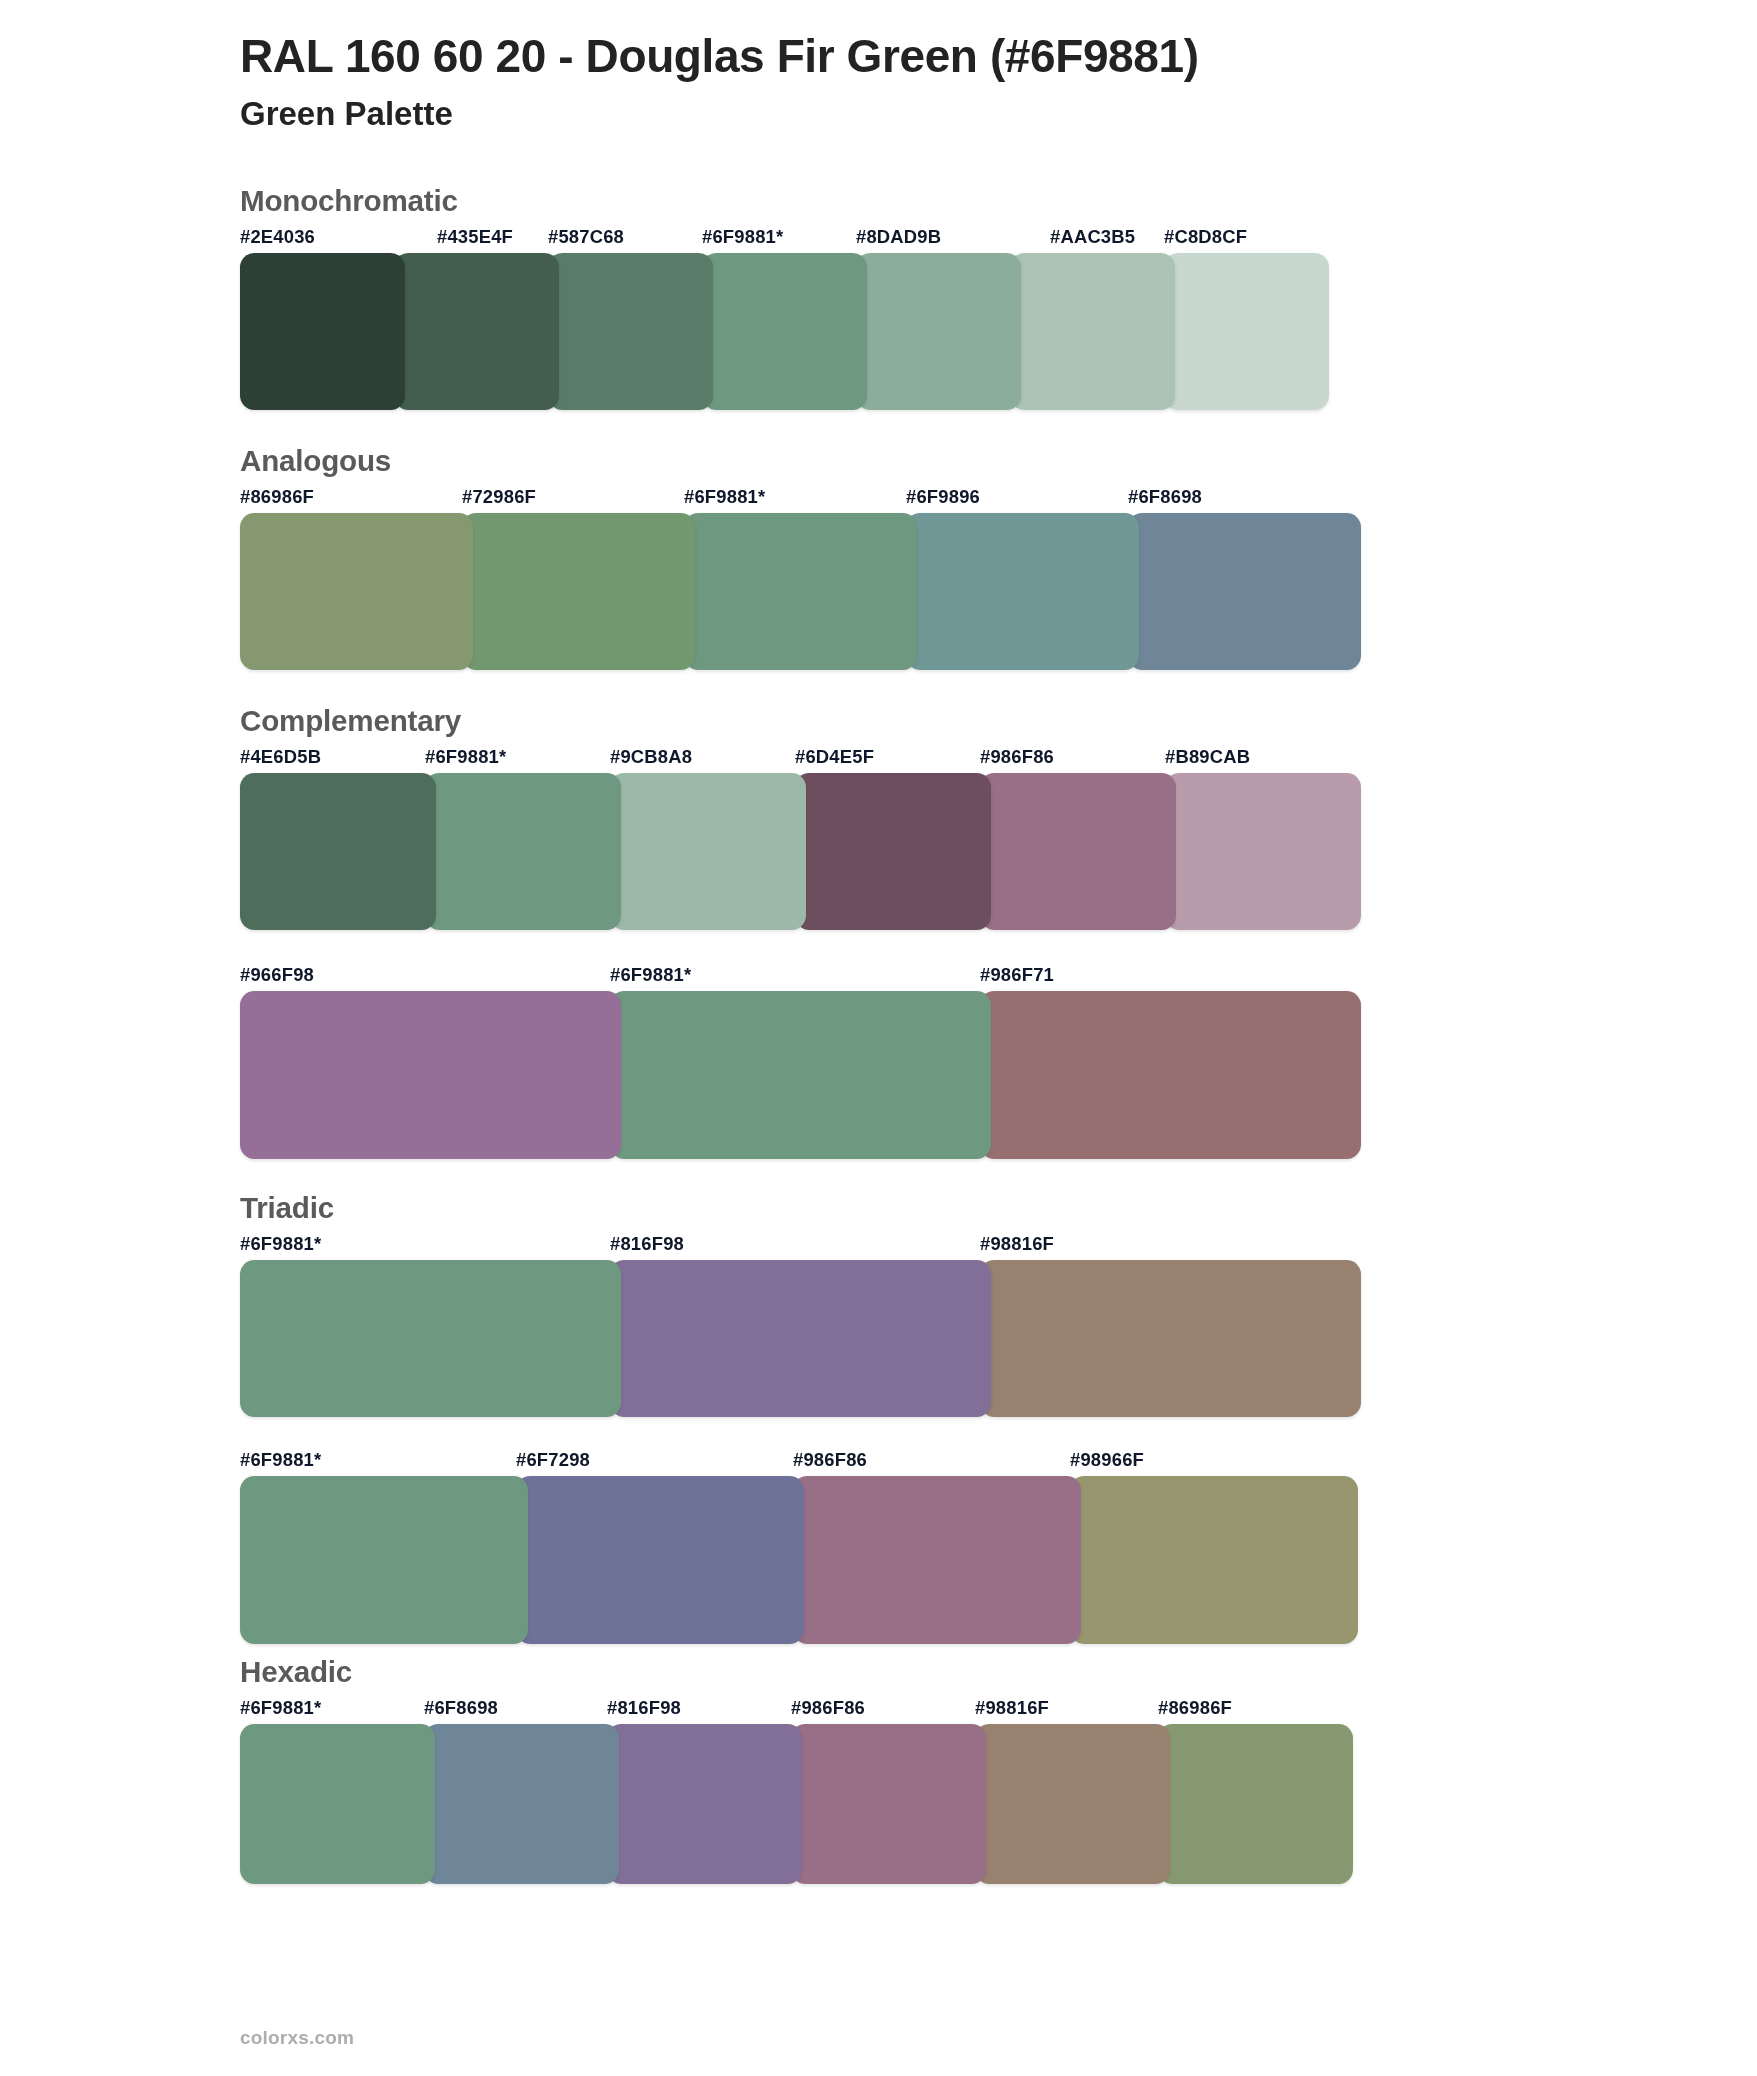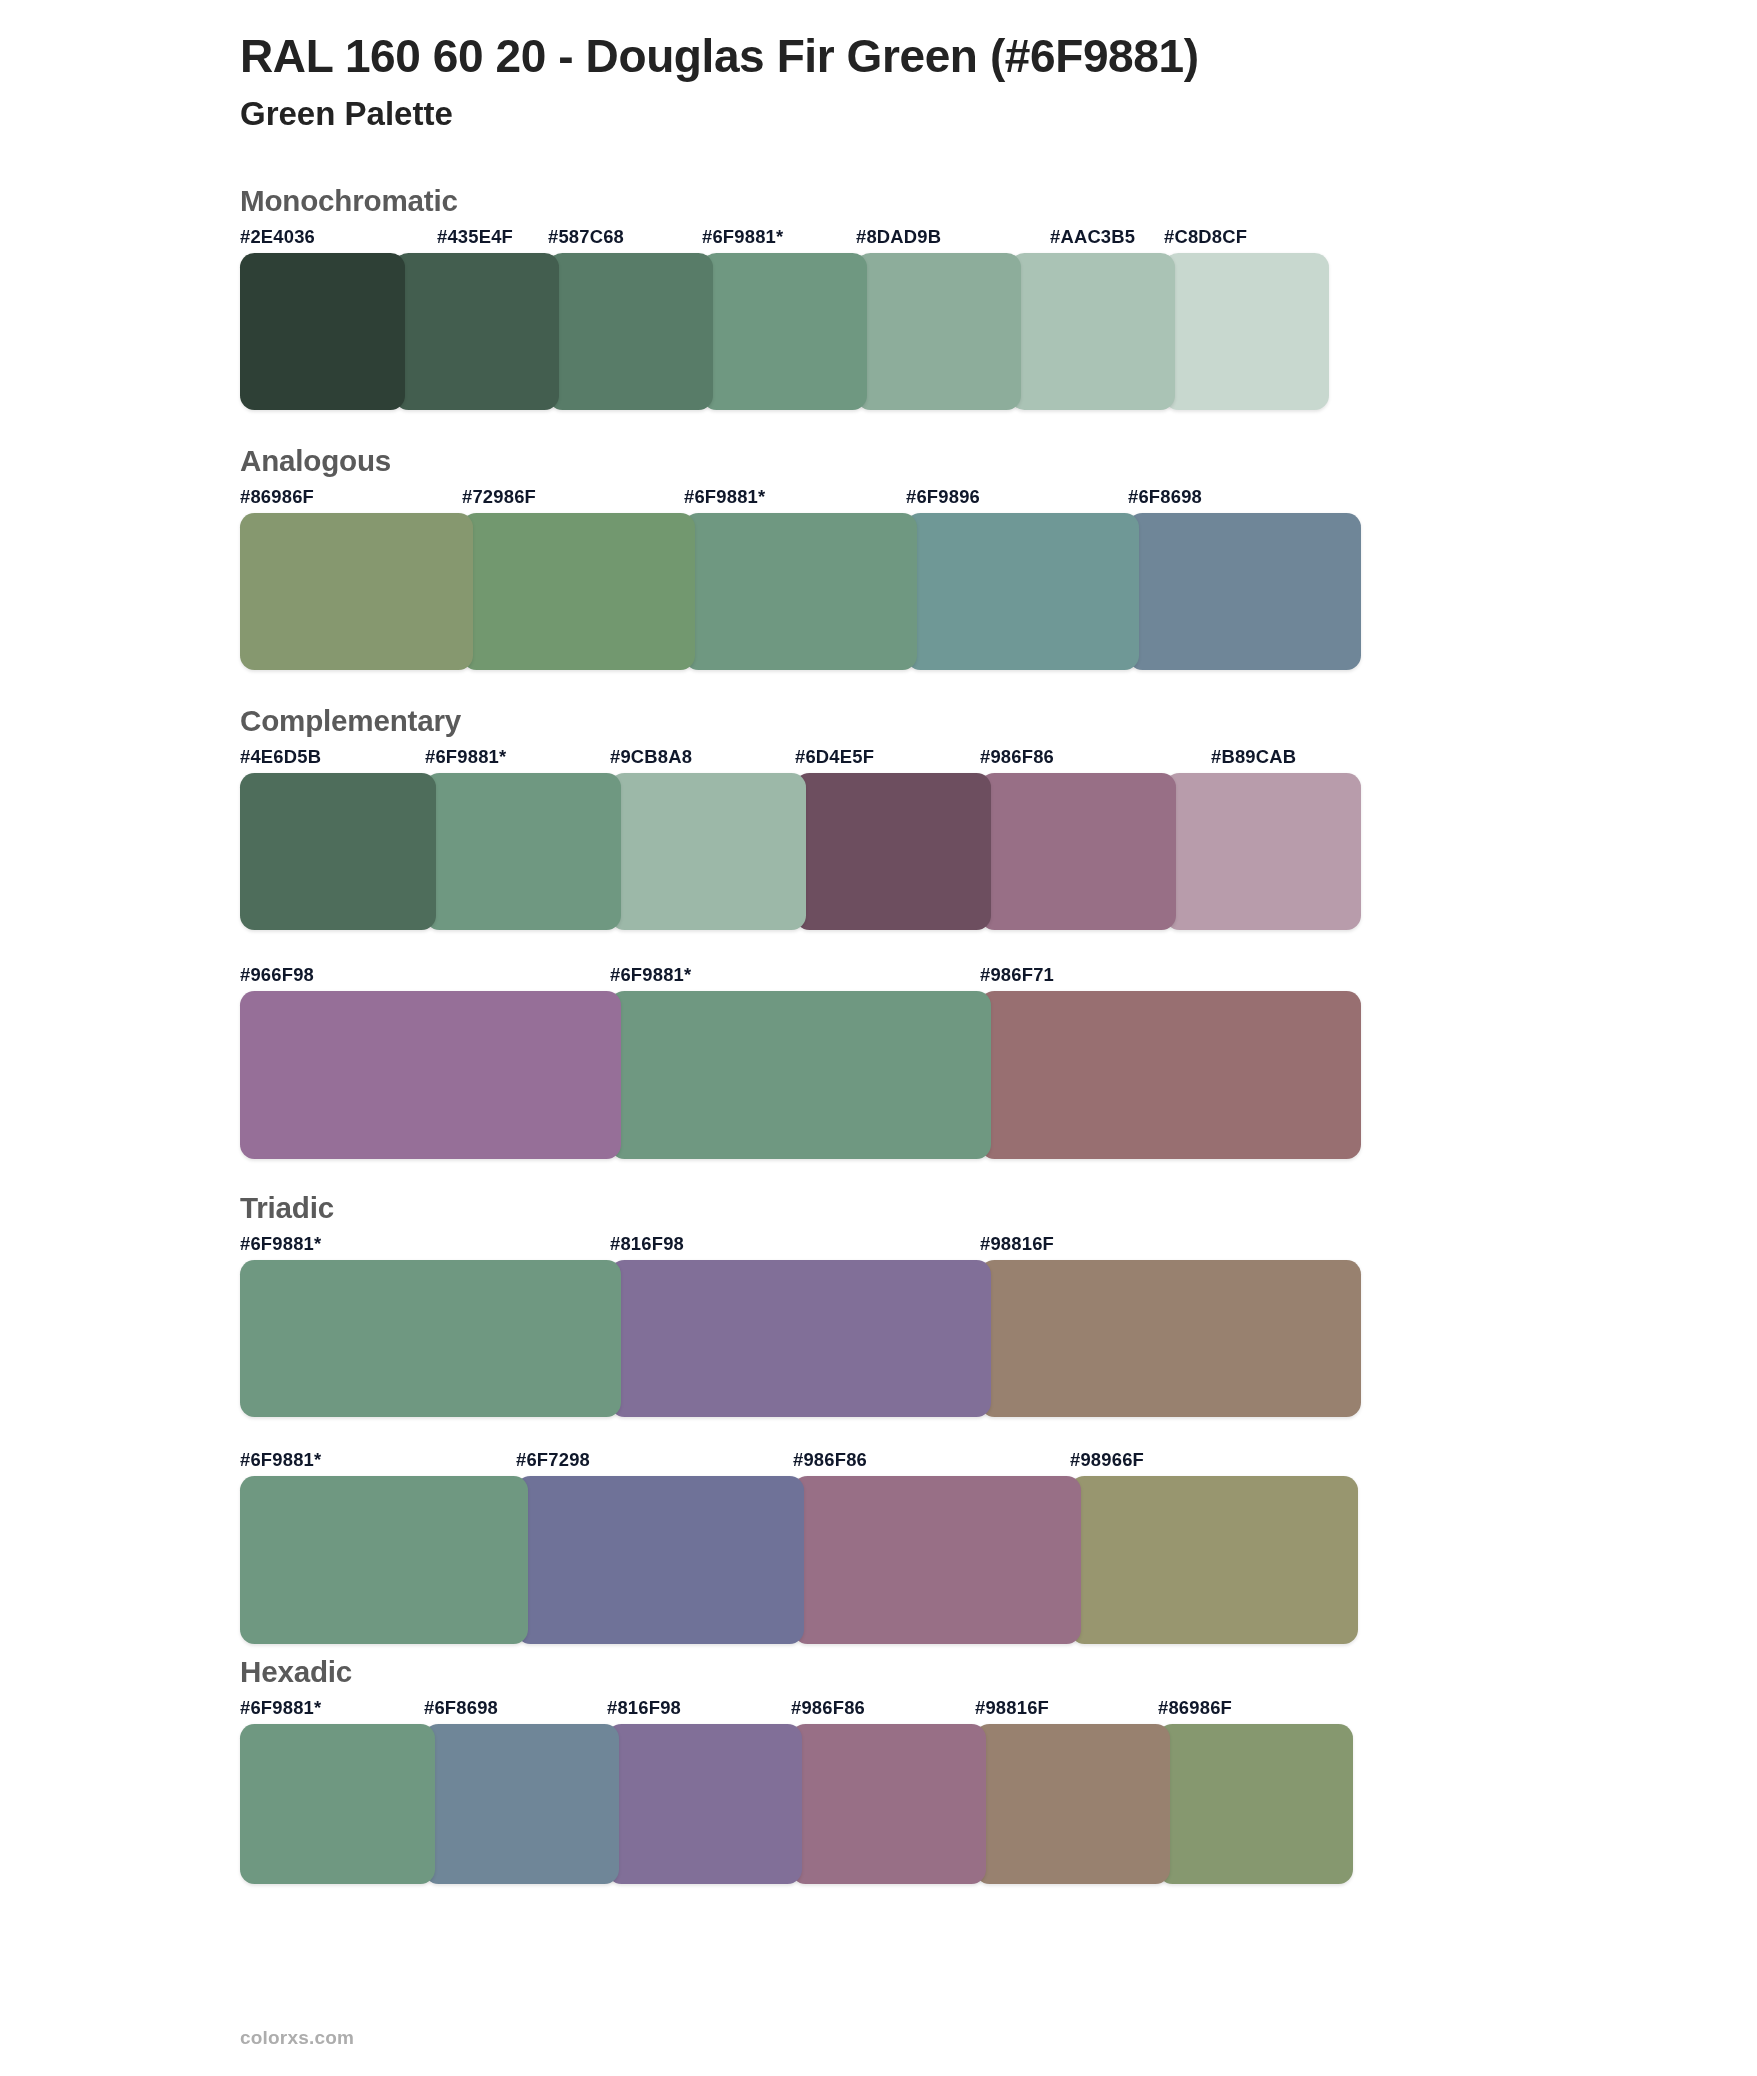--- a/index.html
+++ b/index.html
@@ -154,21 +154,21 @@
         </div>
       </div>
       <div class="section sec-comp">
         <div class="section-head">Complementary</div>
         <div class="labels">
           <div class="label" style="left: 0px;">#4E6D5B</div>
           <div class="label" style="left: 185px;">#6F9881*</div>
           <div class="label" style="left: 370px;">#9CB8A8</div>
           <div class="label" style="left: 555px;">#6D4E5F</div>
           <div class="label" style="left: 740px;">#986F86</div>
-          <div class="label" style="left: 925px; margin-left: 46px;">#B89CAB</div>
+          <div class="label" style="left: 925px;">#B89CAB</div>
         </div>
         <div class="swatches" style="height: 157px; width: 1110px;">
           <div class="swatch" title="#4E6D5B" style="left: 0px; width: 196px; height: 157px; background: rgb(78, 109, 91); z-index: 6;"></div>
           <div class="swatch" title="#6F9881*" style="left: 185px; width: 196px; height: 157px; background: rgb(111, 152, 129); z-index: 5;"></div>
           <div class="swatch" title="#9CB8A8" style="left: 370px; width: 196px; height: 157px; background: rgb(156, 184, 168); z-index: 4;"></div>
           <div class="swatch" title="#6D4E5F" style="left: 555px; width: 196px; height: 157px; background: rgb(109, 78, 95); z-index: 3;"></div>
           <div class="swatch" title="#986F86" style="left: 740px; width: 196px; height: 157px; background: rgb(152, 111, 134); z-index: 2;"></div>
           <div class="swatch" title="#B89CAB" style="left: 925px; width: 196px; height: 157px; background: rgb(184, 156, 171); z-index: 1;"></div>
         </div>
       </div>

